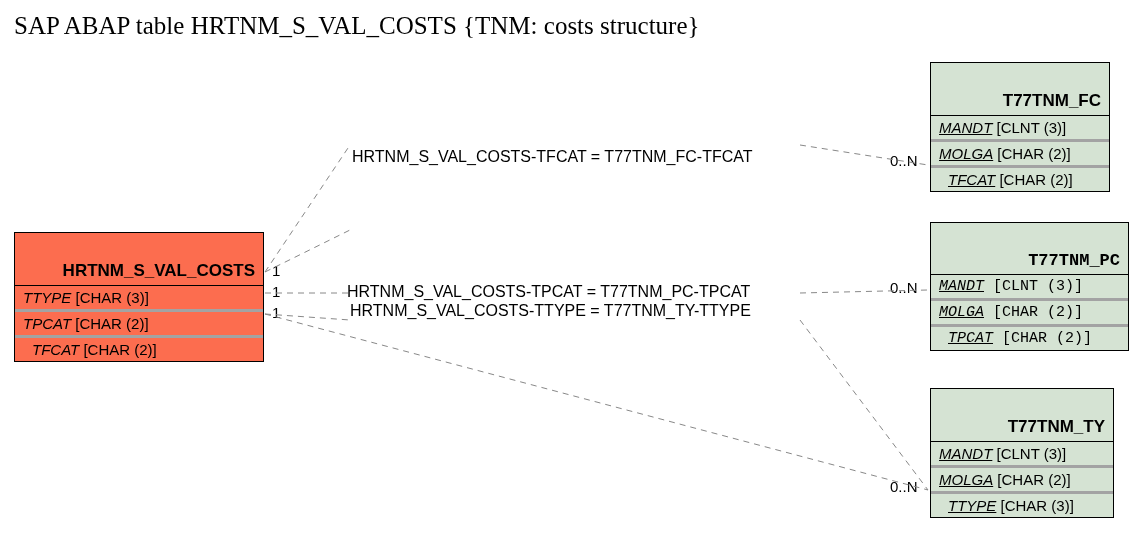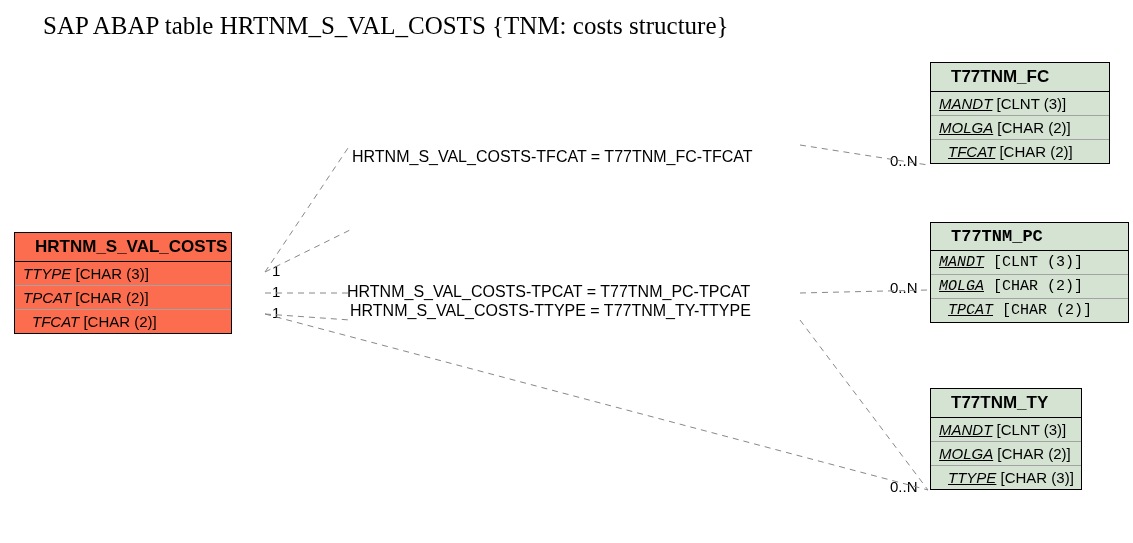--- a/index.html
+++ b/index.html
@@ -12,38 +12,38 @@
     height: 543px;
     position: relative;
     overflow: hidden;
   }
   .title {
     position: absolute;
     top: 12px;
     left: 14px;
     font-size: 25px;
     font-family: Georgia, 'Times New Roman', serif;
-    margin-left: 29px;
   }
   .entity {
     position: absolute;
     border: 1px solid #000;
     background: #d5e3d3;
   }
   .entity.orange { background: #fc6d4f; }
   .entity .hdr {
     font-weight: bold;
-    text-align: left;
-    padding: 4px 20px;
+    text-align: right;
+    padding: 4px 8px;
     border-bottom: 1px solid #000;
     font-size: 17px;
+    margin-top: 24px;
   }
   .entity .row {
     padding: 3px 8px;
-    border-bottom: 1px solid #a3a3a3;
+    border-bottom: 3px solid #a3a3a3;
     font-size: 15px;
     white-space: nowrap;
   }
   .entity .row:last-child { border-bottom: none; margin-left: 9px; }
   .entity .fld { font-style: italic; }
   .entity .fld.underline { text-decoration: underline; }
   .rel-label {
     position: absolute;
     font-size: 16px;
     font-family: Arial, sans-serif;
@@ -58,21 +58,21 @@
     width: 1133px;
     height: 543px;
     pointer-events: none;
   }
 </style>
 </head>
 <body>
 
 <div class="title">SAP ABAP table HRTNM_S_VAL_COSTS {TNM: costs structure}</div>
 
-<div class="entity orange" style="left:14px; top:232px; width:218px;">
+<div class="entity orange" style="left:14px; top:232px; width:250px;">
   <div class="hdr">HRTNM_S_VAL_COSTS</div>
   <div class="row">
     <span class="fld">TTYPE</span>
     <span>[CHAR (3)]</span>
   </div>
   <div class="row">
     <span class="fld">TPCAT</span>
     <span>[CHAR (2)]</span>
   </div>
   <div class="row">
@@ -106,21 +106,21 @@
   <div class="row">
     <span class="fld underline">MOLGA</span>
     <span>[CHAR (2)]</span>
   </div>
   <div class="row">
     <span class="fld underline">TPCAT</span>
     <span>[CHAR (2)]</span>
   </div>
 </div>
 
-<div class="entity" style="left:930px; top:388px; width:152px;">
+<div class="entity" style="left:930px; top:388px; width:184px;">
   <div class="hdr">T77TNM_TY</div>
   <div class="row">
     <span class="fld underline">MANDT</span>
     <span>[CLNT (3)]</span>
   </div>
   <div class="row">
     <span class="fld underline">MOLGA</span>
     <span>[CHAR (2)]</span>
   </div>
   <div class="row">

